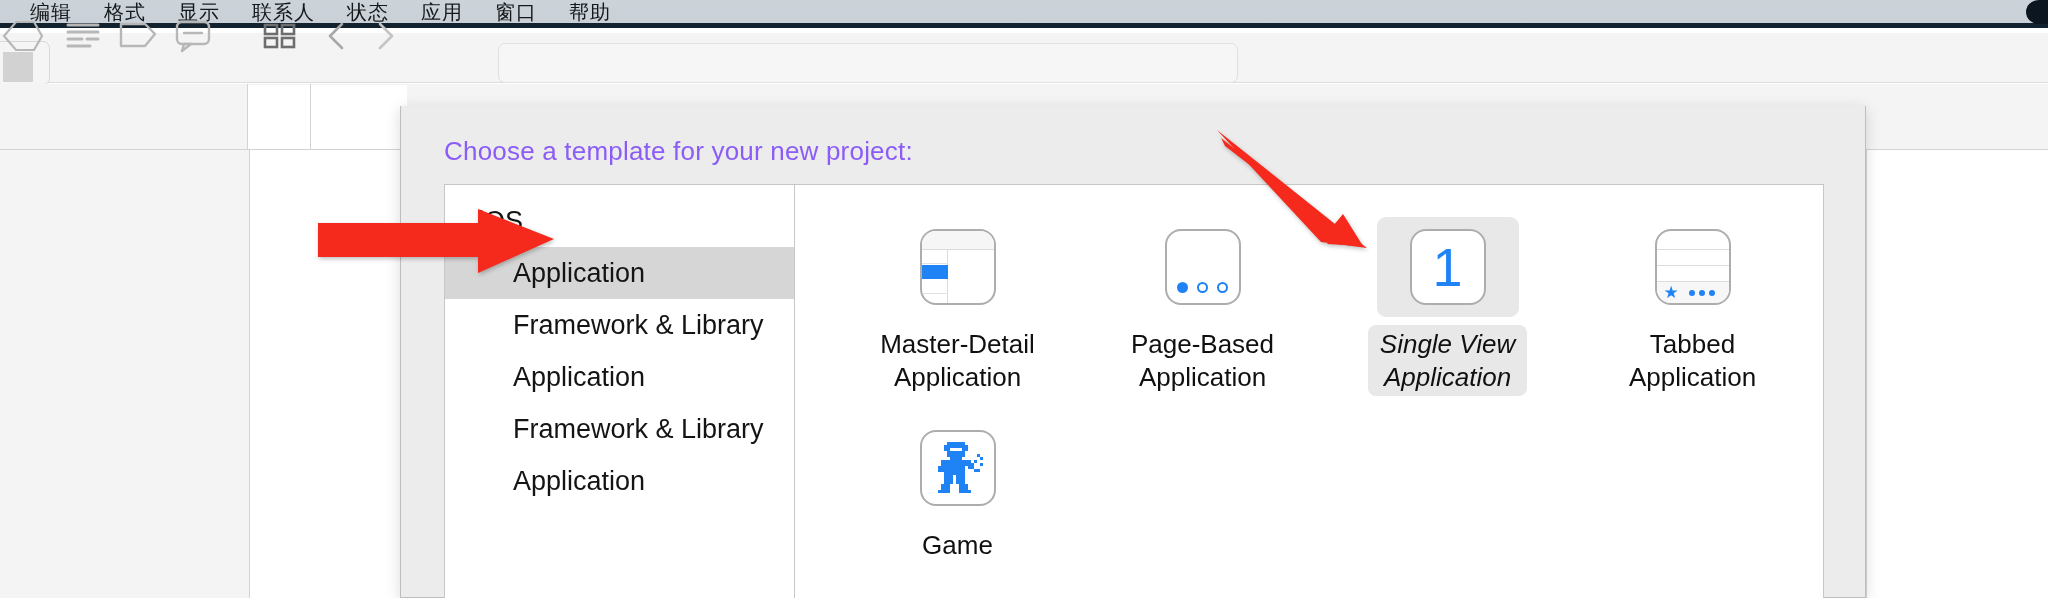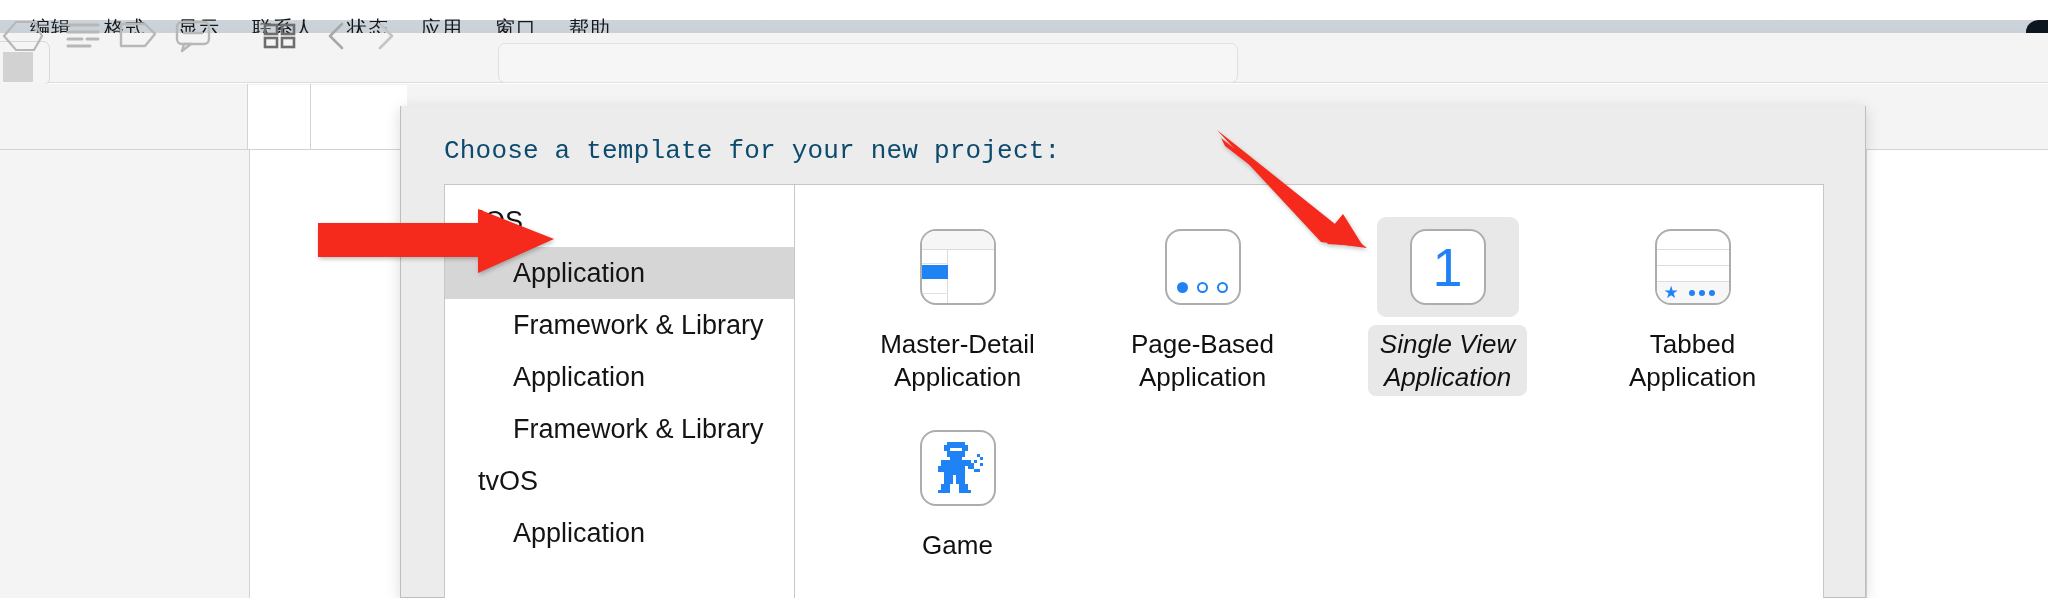--- a/index.html
+++ b/index.html
@@ -6,25 +6,24 @@
   html, body {
     width: 2048px; height: 598px;
     font-family: "Liberation Sans", sans-serif;
     background: #ffffff;
     overflow: hidden;
   }
   #root { position: relative; width: 2048px; height: 598px; }
 
   
   .menubar {
-    position: absolute; left: 0; top: 0; width: 2048px; height: 20px;
+    position: absolute; left: 0; top: 0; width: 2048px; height: 28px;
     background: linear-gradient(to bottom, #ccd3d9 0%, #c9d0d7 100%);
     display: flex; align-items: center;
     border-bottom: 5px solid #12232f;
-    margin-top: 20px;
   }
   .menubar-items { display: flex; align-items: center; gap: 0px; padding-left: 14px; }
   .menu-item {
     font-size: 20px; color: #15191c; line-height: 1;
     padding: 0 16px; letter-spacing: 1px;
     font-family: "DejaVu Sans", sans-serif;
     white-space: nowrap;
   }
   .menubar-right {
     position: absolute; right: 0; top: 0; height: 23px; width: 60px;
@@ -99,22 +98,22 @@
   .sheet {
     position: absolute; left: 400px; top: 106px;
     width: 1466px; height: 492px;
     background: #ececec;
     border: 1px solid #bdbdbd;
     border-top: none;
     box-shadow: 0 3px 14px rgba(0,0,0,0.14);
   }
   .sheet-title {
     position: absolute; left: 43px; top: 30px;
-    font-size: 26px; color: #0c4a6e; letter-spacing: .2px;
-    font-family: Liberation Mono, monospace;
+    font-size: 26px; color: #8b5cf6; letter-spacing: .2px;
+    font-family: Liberation Sans, sans-serif;
   }
   .sheet-body {
     position: absolute; left: 43px; top: 78px;
     width: 1380px; height: 425px;
     background: #ffffff;
     border: 1px solid #c6c6c6;
     display: flex;
     overflow: hidden;
   }
 
@@ -281,21 +280,20 @@
     <div class="sheet-title">Choose a template for your new project:</div>
 
     <div class="sheet-body">
 
       <div class="sheet-sidebar">
         <div class="sb-row group">iOS</div>
         <div class="sb-row child selected">Application</div>
         <div class="sb-row child">Framework &amp; Library</div>
         <div class="sb-row child">Application</div>
         <div class="sb-row child">Framework &amp; Library</div>
-        <div class="sb-row group">tvOS</div>
         <div class="sb-row child">Application</div>
 
       </div>
 
       <div class="sheet-main">
         <div class="tpl-grid">
 
           <div class="tpl">
             <div class="tpl-iconwrap">
               <div class="tile">

